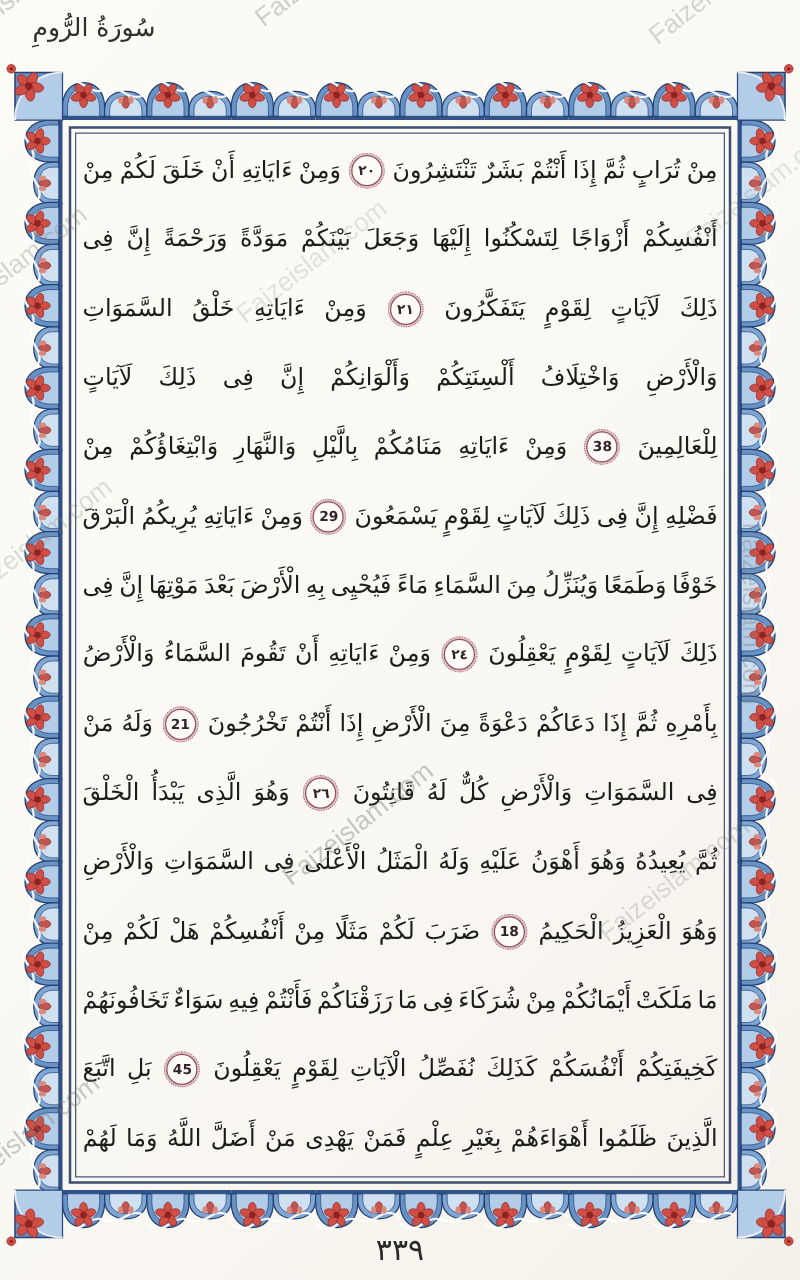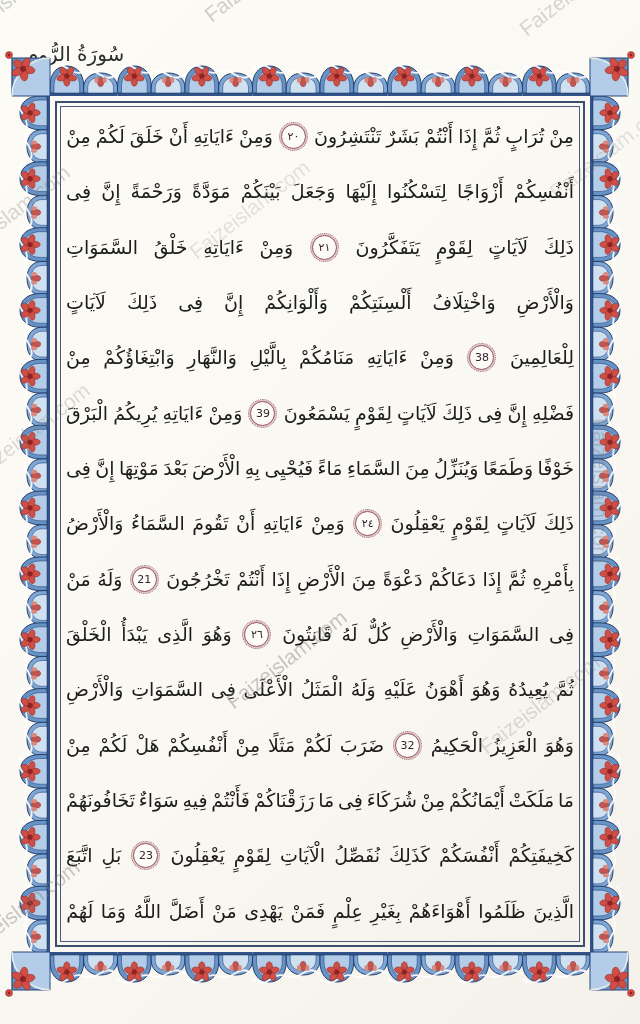--- a/index.html
+++ b/index.html
@@ -1,41 +1,41 @@
 <!DOCTYPE html>
 <html lang="ar"><head>
 <meta charset="utf-8">
 <style>
   html,body{margin:0;padding:0;}
   body{width:640px;height:1024px;overflow:hidden;background:#e9e7e1;}
   .page{position:relative;width:640px;height:1024px;
         background:linear-gradient(135deg,#fcfbf6 0%,#faf8f2 55%,#f4f1ea 100%);
         font-family:"DejaVu Sans",sans-serif;color:#1c1c1c;}
   
-  .hdr{position:absolute;top:6px;font-size:21px;color:#2e2e2e;white-space:nowrap;margin-top:32px;}
+  .hdr{position:absolute;top:6px;font-size:21px;color:#2e2e2e;white-space:nowrap;}
   .hdr.juz{right:26px;}
   .hdr.surah{left:26px;top:10px;font-size:20px;}
   
   #border-svg{position:absolute;left:0;top:0;width:640px;height:1024px;pointer-events:none;}
   
   .frame-outer{position:absolute;left:55px;top:101px;right:55px;bottom:77px;
                border:2px solid #3e4e6e;}
   .frame-inner{position:absolute;left:60px;top:106px;right:60px;bottom:82px;
                border:1px solid #4a5a7a;}
   
   .text-block{position:absolute;left:66px;top:109px;width:508px;height:830px;
               display:flex;flex-direction:column;}
   .line{flex:1;display:flex;align-items:center;justify-content:space-between;
         font-size:19px;line-height:1;overflow:hidden;}
   .w{white-space:nowrap;}
   .aya{flex:0 0 auto;width:23px;height:23px;border-radius:50%;
        border:1px solid #96505c;outline:1px dotted #aa6b76;outline-offset:1.5px;
        box-shadow:0 0 0 1.5px rgba(150,80,92,.28);
        display:flex;align-items:center;justify-content:center;
-       font-size:11px;color:#33242a;background:#fdfcf8;margin:0 3px;}
+       font-size:11px;color:#33242a;background:#fdfcf8;margin:0 3px;font-weight:bold;}
   
   .pageno{position:absolute;left:0;right:0;top:986px;text-align:center;
           font-size:24px;color:#2a2a2a;}
   
   .wm{position:absolute;font-size:21px;color:#7e7e7e;white-space:nowrap;
       pointer-events:none;z-index:5;font-family:"Liberation Sans","DejaVu Sans",sans-serif;}
 </style>
 </head>
 <body>
 
@@ -203,21 +203,21 @@
         <span class="w">مِنْ</span>
       </div>
       <div class="line">
         <span class="w">فَضْلِهِ</span>
         <span class="w">إِنَّ</span>
         <span class="w">فِى</span>
         <span class="w">ذَلِكَ</span>
         <span class="w">لَآيَاتٍ</span>
         <span class="w">لِقَوْمٍ</span>
         <span class="w">يَسْمَعُونَ</span>
-        <span class="aya">39</span>
+        <span class="aya">29</span>
         <span class="w">وَمِنْ</span>
         <span class="w">ءَايَاتِهِ</span>
         <span class="w">يُرِيكُمُ</span>
         <span class="w">الْبَرْقَ</span>
       </div>
       <div class="line">
         <span class="w">خَوْفًا</span>
         <span class="w">وَطَمَعًا</span>
         <span class="w">وَيُنَزِّلُ</span>
         <span class="w">مِنَ</span>
@@ -282,21 +282,21 @@
         <span class="w">الْمَثَلُ</span>
         <span class="w">الْأَعْلَى</span>
         <span class="w">فِى</span>
         <span class="w">السَّمَوَاتِ</span>
         <span class="w">وَالْأَرْضِ</span>
       </div>
       <div class="line">
         <span class="w">وَهُوَ</span>
         <span class="w">الْعَزِيزُ</span>
         <span class="w">الْحَكِيمُ</span>
-        <span class="aya">32</span>
+        <span class="aya">18</span>
         <span class="w">ضَرَبَ</span>
         <span class="w">لَكُمْ</span>
         <span class="w">مَثَلًا</span>
         <span class="w">مِنْ</span>
         <span class="w">أَنْفُسِكُمْ</span>
         <span class="w">هَلْ</span>
         <span class="w">لَكُمْ</span>
         <span class="w">مِنْ</span>
       </div>
       <div class="line">
@@ -314,40 +314,41 @@
         <span class="w">تَخَافُونَهُمْ</span>
       </div>
       <div class="line">
         <span class="w">كَخِيفَتِكُمْ</span>
         <span class="w">أَنْفُسَكُمْ</span>
         <span class="w">كَذَلِكَ</span>
         <span class="w">نُفَصِّلُ</span>
         <span class="w">الْآيَاتِ</span>
         <span class="w">لِقَوْمٍ</span>
         <span class="w">يَعْقِلُونَ</span>
-        <span class="aya">23</span>
+        <span class="aya">45</span>
         <span class="w">بَلِ</span>
         <span class="w">اتَّبَعَ</span>
       </div>
       <div class="line">
         <span class="w">الَّذِينَ</span>
         <span class="w">ظَلَمُوا</span>
         <span class="w">أَهْوَاءَهُمْ</span>
         <span class="w">بِغَيْرِ</span>
         <span class="w">عِلْمٍ</span>
         <span class="w">فَمَنْ</span>
         <span class="w">يَهْدِى</span>
         <span class="w">مَنْ</span>
         <span class="w">أَضَلَّ</span>
         <span class="w">اللَّهُ</span>
         <span class="w">وَمَا</span>
         <span class="w">لَهُمْ</span>
       </div>
     </div>
 
+  <div class="pageno">٣٣٩</div>
 
   <div id="wm-layer">
       <span class="wm" style="left: -50px; top: 30px; opacity: 0.35; transform: rotate(-38deg); transform-origin: left top;">Faizeislam.com</span>
       <span class="wm" style="left: 200px; top: 8px; opacity: 0.35; transform: rotate(-38deg); transform-origin: left top;">Faizeislam.com</span>
       <span class="wm" style="left: 515px; top: 22px; opacity: 0.3; transform: rotate(-38deg); transform-origin: left top;">Faizeislam.com</span>
       <span class="wm" style="left: -55px; top: 250px; opacity: 0.3; transform: rotate(-38deg); transform-origin: left top;">Faizeislam.com</span>
       <span class="wm" style="left: 185px; top: 245px; opacity: 0.2; transform: rotate(-38deg); transform-origin: left top;">Faizeislam.com</span>
       <span class="wm" style="left: 545px; top: 185px; opacity: 0.2; transform: rotate(-38deg); transform-origin: left top;">Faizeislam.com</span>
       <span class="wm" style="left: -35px; top: 468px; opacity: 0.25; transform: rotate(-38deg); transform-origin: left top;">Faizeislam.com</span>
       <span class="wm" style="left: 612px; top: 418px; opacity: 0.35; transform: rotate(90deg); transform-origin: left top;">Faizeislam.com</span>

